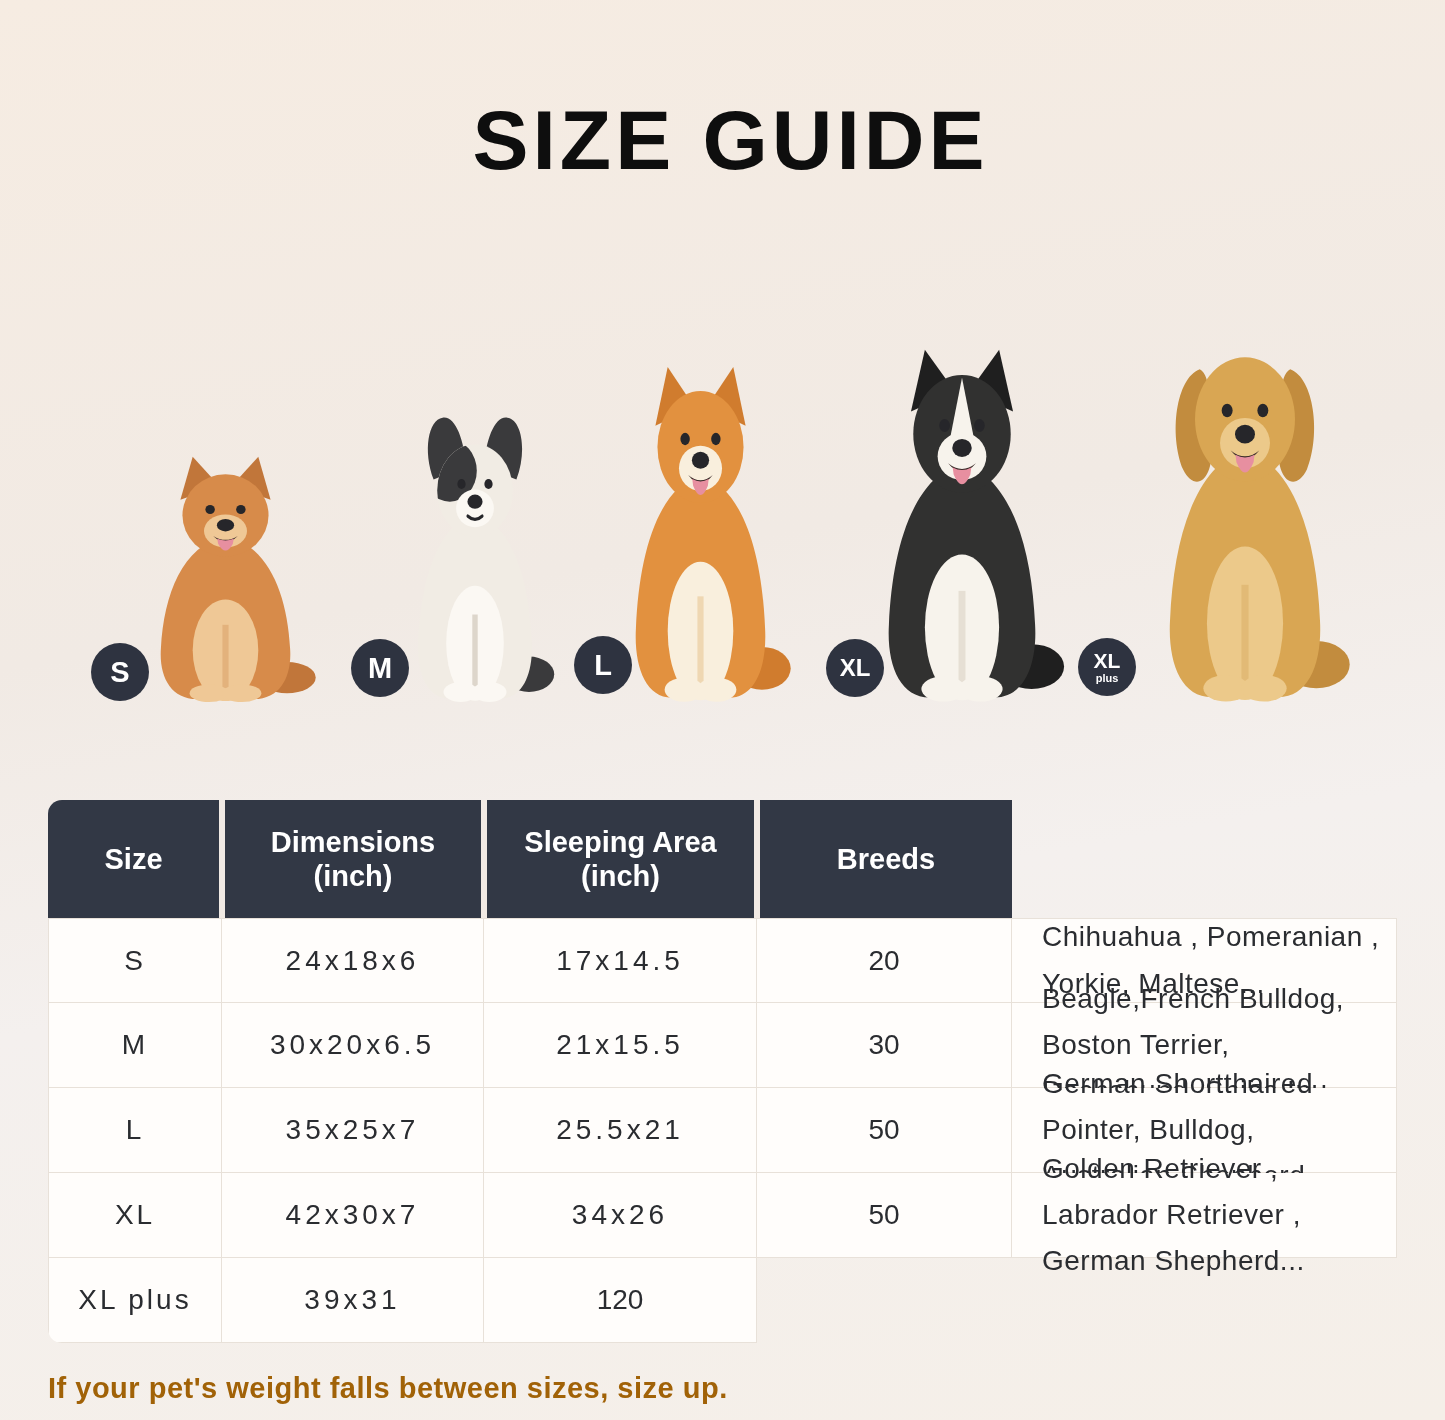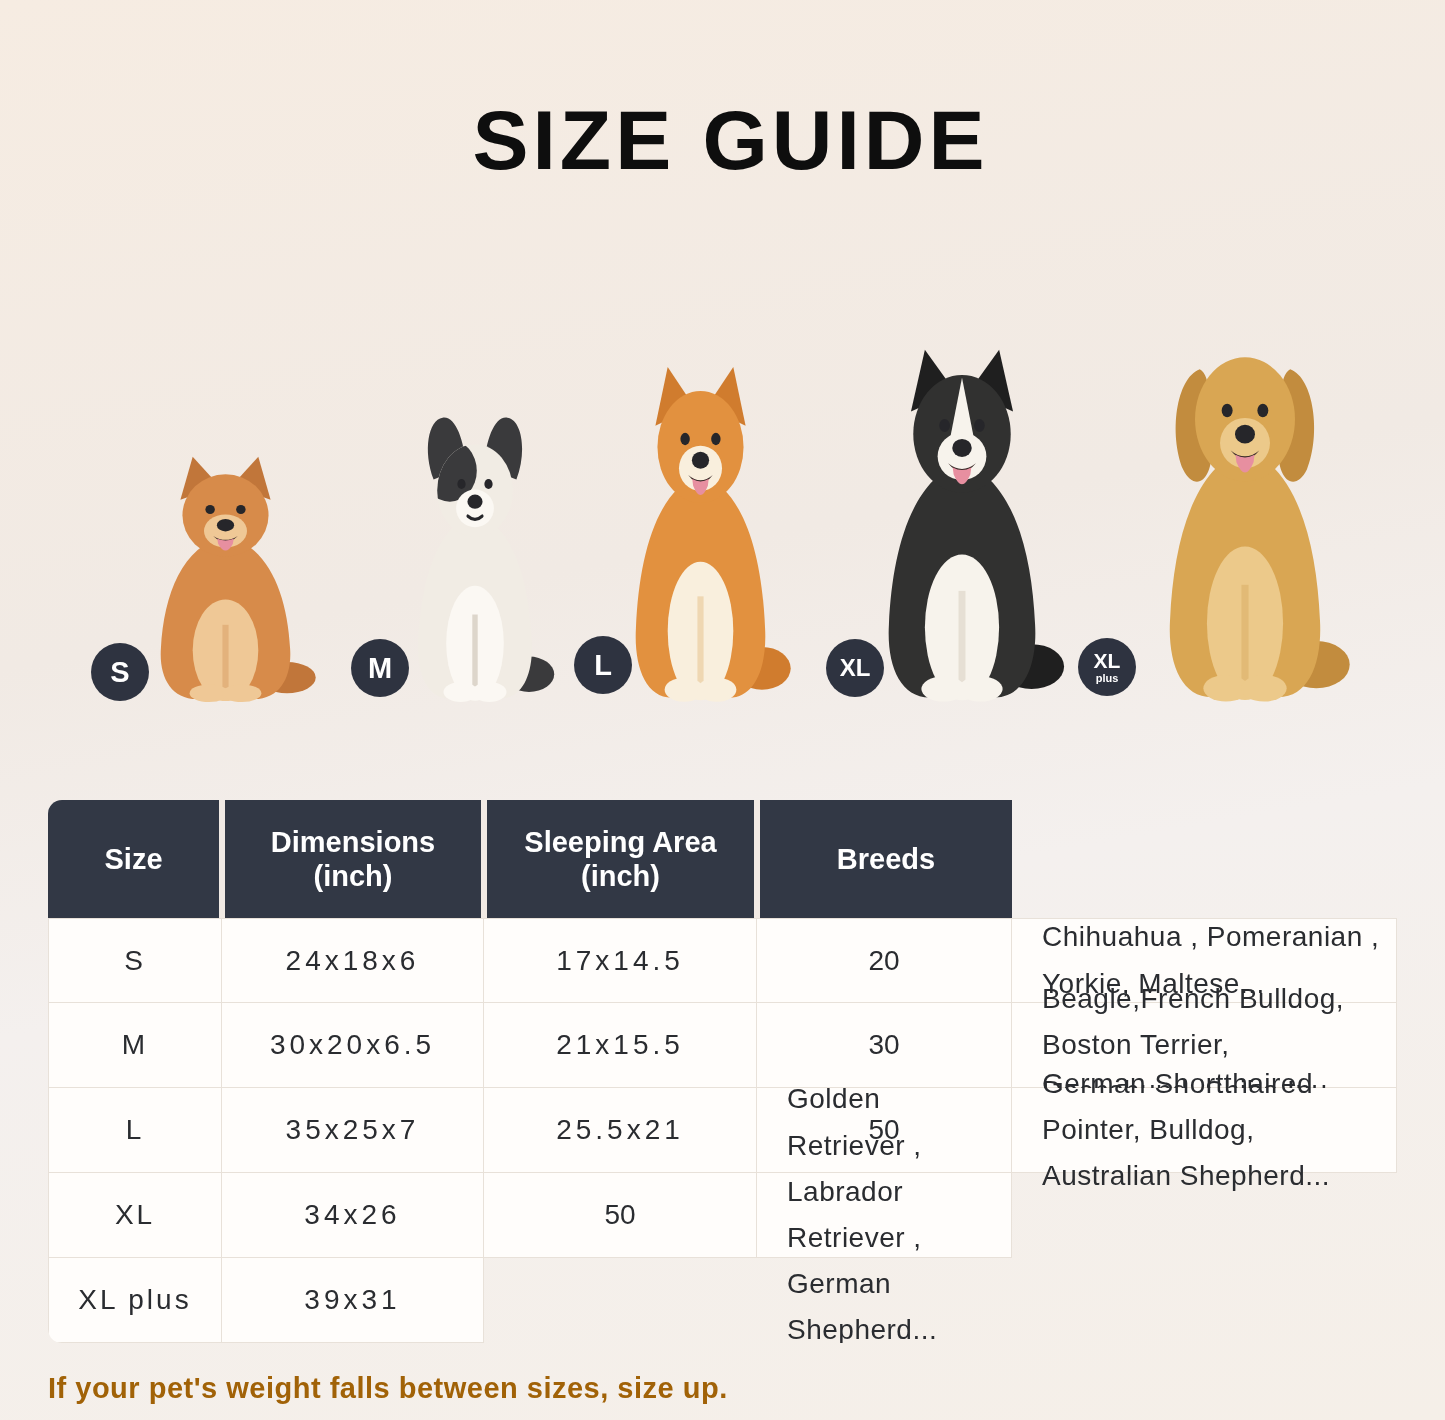--- a/index.html
+++ b/index.html
@@ -240,23 +240,25 @@
   </div>
   <div class="t-row t-body">
     <div class="cell cell--size">L</div>
     <div class="cell cell--dim">35x25x7</div>
     <div class="cell cell--dim">25.5x21</div>
     <div class="cell">50</div>
     <div class="cell cell--breeds">German Shortthaired Pointer, Bulldog, Australian Shepherd...</div>
   </div>
   <div class="t-row t-body">
     <div class="cell cell--size">XL</div>
+    <div class="cell cell--dim">42x30x7</div>
     <div class="cell cell--dim">34x26</div>
     <div class="cell">50</div>
     <div class="cell cell--breeds">Golden Retriever , Labrador Retriever , German Shepherd...</div>
   </div>
   <div class="t-row t-body">
     <div class="cell cell--size">XL plus</div>
     <div class="cell cell--dim">39x31</div>
+    <div class="cell">120</div>
   </div>
 </div>
 
 <p class="note">If your pet's weight falls between sizes, size up.</p>
 
 </body></html>

